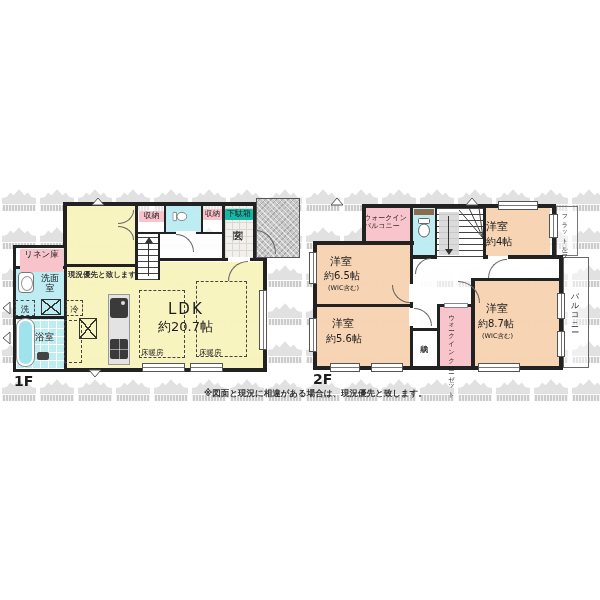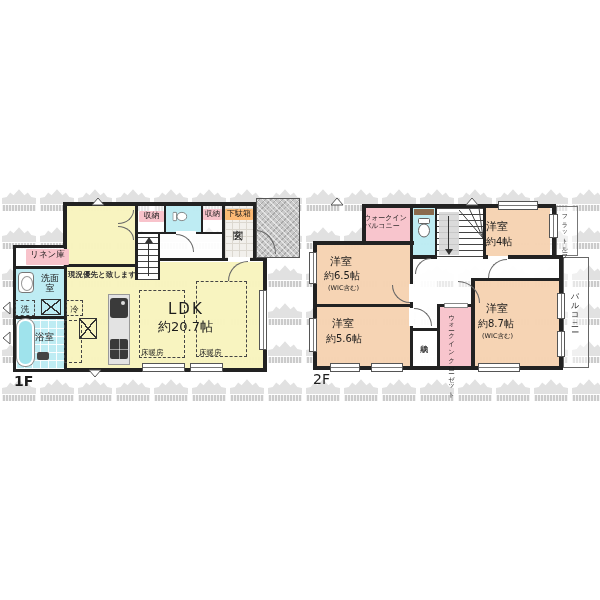--- a/index.html
+++ b/index.html
@@ -13,21 +13,21 @@
     clip-path:polygon(0% 100%,0% 62%,14% 56%,24% 28%,34% 46%,50% 8%,66% 46%,76% 28%,86% 56%,100% 62%,100% 100%);}
   .wm .band{width:34px;height:6px;margin-top:1px;background:#c2c2c2;
     background-image:repeating-linear-gradient(90deg,rgba(255,255,255,.75) 0 1px,transparent 1px 3px);}
   
   .wall{background:#222;z-index:3;}
   .fill{z-index:2;}
   .lbl{z-index:4;line-height:1.15;white-space:nowrap;}
   .ctr{}
   .chip{z-index:4;font-size:8.5px;text-align:center;line-height:1.2;border-radius:1px;}
   .pink{background:#f8c3cb;}
-  .tan{background:#fdba74;}
+  .tan{background:#14b8a6;}
   .vtext{writing-mode:vertical-rl;text-orientation:upright;letter-spacing:1px;}
   .dash{border:1px dashed #444;z-index:3;font-size:8.5px;text-align:center;}
   .xbox{border:1px solid #333;z-index:3;background-image:
     linear-gradient(to top right,transparent calc(50% - .7px),#333 calc(50% - .7px),#333 calc(50% + .7px),transparent calc(50% + .7px)),
     linear-gradient(to bottom right,transparent calc(50% - .7px),#333 calc(50% - .7px),#333 calc(50% + .7px),transparent calc(50% + .7px));}
   .win{background:#fff;border:1px solid #555;z-index:4;
     background-image:linear-gradient(#777,#777);background-size:100% 1px;background-position:center;background-repeat:no-repeat;}
   .winv{background:#fff;border:1px solid #555;z-index:4;
     background-image:linear-gradient(#777,#777);background-size:1px 100%;background-position:center;background-repeat:no-repeat;}
   .gap{background:#fff;z-index:3;}
@@ -488,21 +488,21 @@
               background-size:100% 1px,1px 100%;background-position:center,center;background-repeat:no-repeat;"></div>
 
   <div class="abs dash lbl" style="left:15px;top:300px;width:20px;height:16px;line-height:16px;"><span>洗</span></div>
   <div class="abs xbox" style="left:41px;top:299px;width:20px;height:16px;"></div>
   <div class="abs dash lbl" style="left:66px;top:300px;width:17px;height:16px;line-height:16px;"><span>冷</span></div>
   <div class="abs dash" style="left:64px;top:320px;width:18px;height:43px;"></div>
   <div class="abs xbox" style="left:79px;top:318px;width:18px;height:21px;"></div>
   <div class="abs dash" style="left:139px;top:290px;width:46px;height:68px;"></div>
   <div class="abs dash" style="left:196px;top:281px;width:51px;height:76px;"></div>
 
-  <div class="abs chip pink lbl" style="left:20px;top:249px;width:43px;height:16px;margin-left:6px;">リネン庫</div>
+  <div class="abs chip pink lbl" style="left:20px;top:249px;width:43px;height:23px;">リネン庫</div>
   <div class="abs lbl" style="left:37px;top:273px;width:26px;font-size:9px;text-align:center;white-space:normal;">洗面室</div>
   <div class="abs lbl" style="left:35px;top:332px;font-size:9.5px;">浴室</div>
   <div class="abs chip pink lbl" style="left:139px;top:211px;width:25px;height:11px;font-size:8px;">収納</div>
   <div class="abs chip pink lbl" style="left:203px;top:209px;width:19px;height:11px;font-size:7.5px;">収納</div>
   <div class="abs chip tan lbl" style="left:225px;top:209px;width:28px;height:11px;font-size:8px;">下駄箱</div>
   <div class="abs lbl vtext" style="left:232px;top:222px;height:30px;font-size:10px;">玄関</div>
   <div class="abs lbl" style="left:68px;top:271px;font-size:7.5px;font-weight:bold;color:#333;">現況優先と致します</div>
   <div class="abs lbl ctr" style="left:168px;top:301px;width:64px;font-size:15px;letter-spacing:2px;">LDK</div>
   <div class="abs lbl ctr" style="left:158px;top:320px;width:84px;font-size:13px;">約20.7帖</div>
   <div class="abs lbl" style="left:141px;top:349px;font-size:7.5px;">床暖房</div>
@@ -600,21 +600,21 @@
   <div class="abs lbl ctr" style="left:328px;top:285px;width:68px;font-size:6.5px;">(WIC含む)</div>
   <div class="abs lbl ctr" style="left:486px;top:221px;width:62px;font-size:11px;">洋室</div>
   <div class="abs lbl ctr" style="left:486px;top:236px;width:62px;font-size:10px;">約4帖</div>
   <div class="abs lbl ctr" style="left:486px;top:303px;width:64px;font-size:11px;">洋室</div>
   <div class="abs lbl ctr" style="left:478px;top:318px;width:80px;font-size:10px;">約8.7帖</div>
   <div class="abs lbl ctr" style="left:482px;top:333px;width:72px;font-size:6.5px;">(WIC含む)</div>
   <div class="abs lbl ctr" style="left:332px;top:318px;width:64px;font-size:11px;">洋室</div>
   <div class="abs lbl ctr" style="left:326px;top:333px;width:76px;font-size:10px;">約5.6帖</div>
   <div class="abs lbl vtext" style="left:448px;top:310px;height:54px;font-size:6.5px;line-height:1.0;">ウォークインクローゼット</div>
   <div class="abs lbl vtext" style="left:419px;top:338px;height:24px;font-size:8px;">収納</div>
-  <div class="abs lbl" style="left:313px;top:371px;font-size:14px;font-weight:normal;">2F</div>
+  <div class="abs lbl" style="left:313px;top:371px;font-size:14px;font-weight:bold;">2F</div>
 
   <div class="abs winv" style="left:309px;top:252px;width:8px;height:32px;"></div>
   <div class="abs winv" style="left:309px;top:318px;width:8px;height:34px;"></div>
   <div class="abs win" style="left:330px;top:363px;width:30px;height:9px;"></div>
   <div class="abs win" style="left:371px;top:363px;width:32px;height:9px;"></div>
   <div class="abs win" style="left:478px;top:363px;width:42px;height:9px;"></div>
   <div class="abs win" style="left:498px;top:201px;width:40px;height:9px;"></div>
   <div class="abs winv" style="left:549px;top:214px;width:9px;height:24px;"></div>
   <div class="abs winv" style="left:557px;top:293px;width:8px;height:26px;"></div>
   <div class="abs winv" style="left:557px;top:331px;width:8px;height:26px;"></div>
@@ -623,13 +623,14 @@
   <div class="abs arc arc-tr" style="left:458px;top:281px;width:22px;height:22px;"></div>
   <div class="abs arc arc-bl" style="left:392px;top:285px;width:18px;height:18px;"></div>
   <div class="abs arc arc-tr" style="left:414px;top:308px;width:18px;height:18px;"></div>
   <svg class="abs" style="left:330px;top:197px;width:14px;height:9px;z-index:4;" viewBox="0 0 14 9">
       <polygon points="7,1 13,8 1,8" fill="#fff" stroke="#555"></polygon>
     </svg>
   <svg class="abs" style="left:465px;top:197px;width:14px;height:9px;z-index:4;" viewBox="0 0 14 9">
       <polygon points="7,1 13,8 1,8" fill="#fff" stroke="#555"></polygon>
     </svg>
 
+  <div class="abs lbl" style="left:204px;top:389px;font-size:8.5px;font-weight:600;color:#333;z-index:5;">※図面と現況に相違がある場合は、現況優先と致します。</div>
 </div>
 
 </body></html>

